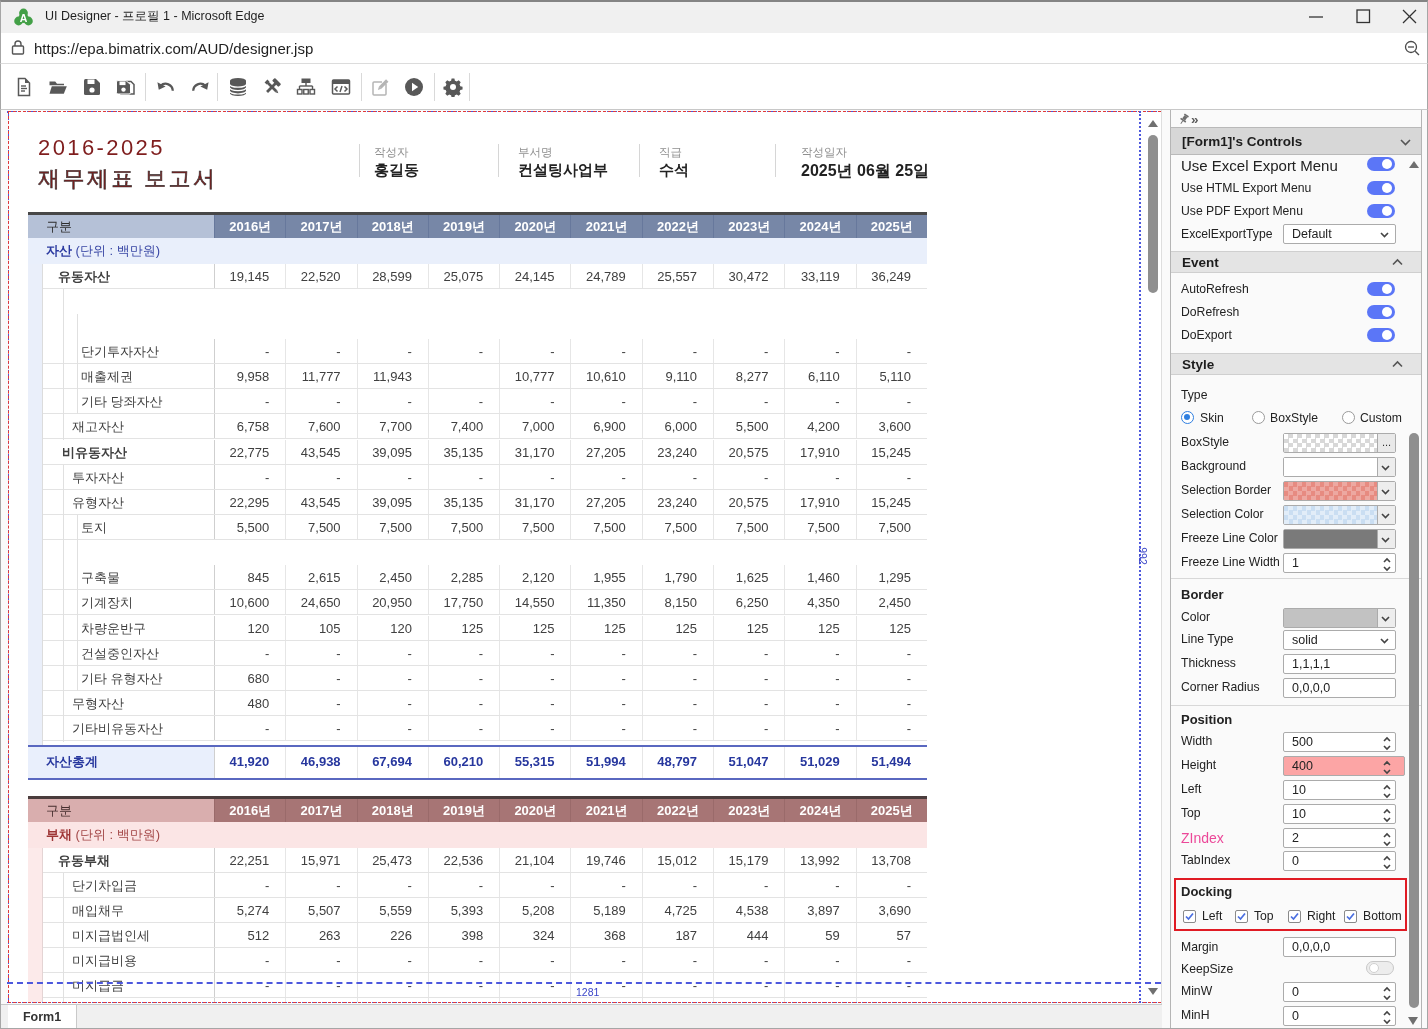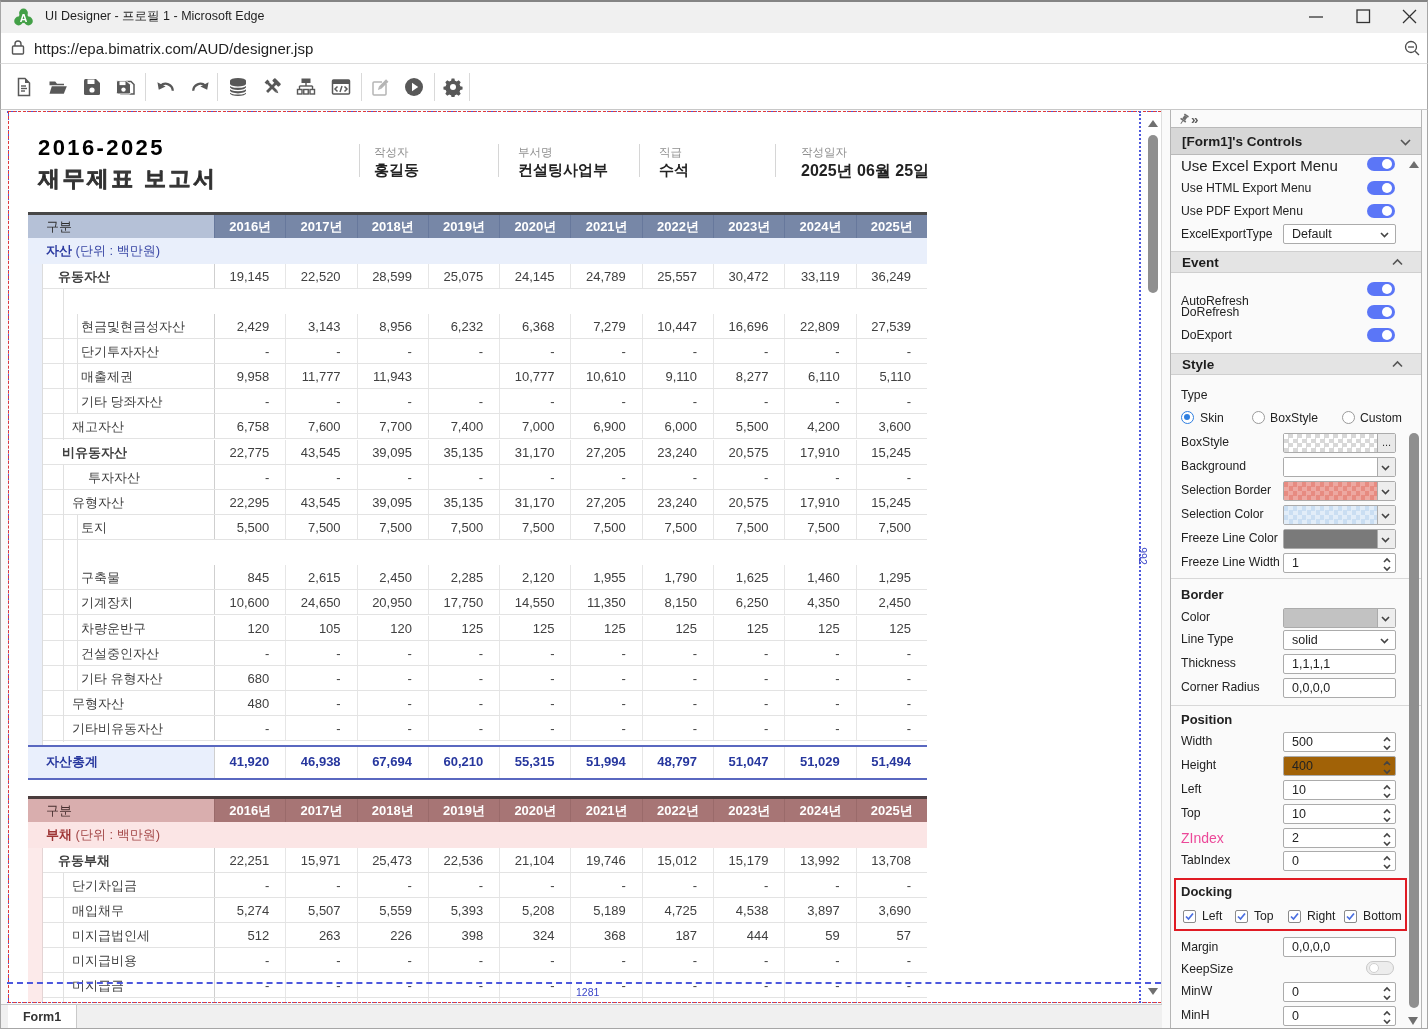--- a/index.html
+++ b/index.html
@@ -15,21 +15,21 @@
 
 #canvas{position:absolute;left:1px;top:110px;width:1169px;height:918px;background:#fafafa;overflow:hidden}
 #form{position:absolute;left:7px;top:1px;width:1153px;height:892px;background:#fff;background-clip:padding-box;border:1px dashed #e03a3a;border-right:none;overflow:hidden}
 #tabbar{position:absolute;left:0px;top:894px;width:1161px;height:24px;background:#f0f0f0;border-top:1px solid #c9c9c9}
 #tab1{position:absolute;left:7px;top:0px;width:69px;height:24px;background:#fff;border-right:1px solid #c9c9c9;font-weight:bold;font-size:12.5px;color:#333;text-align:center;line-height:24px}
 #botborder{position:absolute;left:0;top:1028px;width:1428px;height:1px;background:#a6a6a6}
 
 .sbthumb{position:absolute;background:#8f8f8f;border-radius:8px}
 .tri{width:0;height:0;position:absolute}
 
-#bigtitle{position:absolute;left:29px;top:20px;font-size:22px;font-weight:bold;color:#000000;line-height:31px;letter-spacing:2.4px}
+#bigtitle{position:absolute;left:29px;top:20px;font-size:22px;font-weight:normal;color:#7f1d1d;line-height:31px;letter-spacing:2.4px}
 .fsep{position:absolute;top:32px;height:33px;width:1px;background:#d6d6d6}
 .flab{position:absolute;top:33px;font-size:11.5px;color:#8f8f8f}
 .fval{position:absolute;top:49px;font-size:15px;font-weight:bold;color:#222}
 
 .trow{position:absolute;left:19px;display:flex;width:899px}
 .c0{width:186px;position:relative;font-size:13px;color:#404040;line-height:25px;white-space:nowrap}
 .cn{width:71.3px;text-align:right;padding-right:16px;font-size:13px;color:#404040;line-height:25px;border-left:1px solid #e6e6e6;white-space:nowrap}
 .hl{border-bottom:1px solid #e3e3e3}
 .trow span.cn:nth-child(2){border-left-color:#cfcfcf}
 </style></head>
@@ -185,33 +185,20 @@
         <span class="cn">22,520</span>
         <span class="cn">28,599</span>
         <span class="cn">25,075</span>
         <span class="cn">24,145</span>
         <span class="cn">24,789</span>
         <span class="cn">25,557</span>
         <span class="cn">30,472</span>
         <span class="cn">33,119</span>
         <span class="cn">36,249</span>
       </div>
-<div class="trow hl" style="top:201.8px;height:25.1px">
-        <span class="c0" style="padding-left:53px;line-height:25.1px">현금및현금성자산</span>
-        <span class="cn">2,429</span>
-        <span class="cn">3,143</span>
-        <span class="cn">8,956</span>
-        <span class="cn">6,232</span>
-        <span class="cn">6,368</span>
-        <span class="cn">7,279</span>
-        <span class="cn">10,447</span>
-        <span class="cn">16,696</span>
-        <span class="cn">22,809</span>
-        <span class="cn">27,539</span>
-      </div>
 <div class="trow hl" style="top:226.9px;height:25.1px">
         <span class="c0" style="padding-left:53px;line-height:25.1px">단기투자자산</span>
         <span class="cn">-</span>
         <span class="cn">-</span>
         <span class="cn">-</span>
         <span class="cn">-</span>
         <span class="cn">-</span>
         <span class="cn">-</span>
         <span class="cn">-</span>
         <span class="cn">-</span>
@@ -264,21 +251,21 @@
         <span class="cn">39,095</span>
         <span class="cn">35,135</span>
         <span class="cn">31,170</span>
         <span class="cn">27,205</span>
         <span class="cn">23,240</span>
         <span class="cn">20,575</span>
         <span class="cn">17,910</span>
         <span class="cn">15,245</span>
       </div>
 <div class="trow hl" style="top:352.6px;height:25.1px">
-        <span class="c0" style="padding-left:60px;line-height:25.1px">투자자산</span>
+        <span class="c0" style="padding-left:44px;line-height:25.1px">투자자산</span>
         <span class="cn">-</span>
         <span class="cn">-</span>
         <span class="cn">-</span>
         <span class="cn">-</span>
         <span class="cn">-</span>
         <span class="cn">-</span>
         <span class="cn">-</span>
         <span class="cn">-</span>
         <span class="cn">-</span>
         <span class="cn">-</span>
@@ -567,21 +554,21 @@
   </div>
 <div class="abs" style="left:1181px;top:227px;font-size:12.2px;color:#222;white-space:nowrap">ExcelExportType</div>
 <div class="abs" style="left:1283px;top:224px;width:113px;height:20px;background:#fff;border:1px solid #ababab;border-radius:2px;font-size:12.5px;color:#222;line-height:19px;padding-left:8px">Default</div>
 <svg class="abs" style="left:1380px;top:230px" width="9" height="9" viewBox="0 0 9 9">
     <polyline points="1,3 4.5,6.5 8,3" fill="none" stroke="#444" stroke-width="1.6"></polyline>
   </svg>
 <div class="abs" style="left:1171px;top:251px;width:250px;height:22px;background:#e4e4e4;border-top:1px solid #cfcfcf;border-bottom:1px solid #cfcfcf;font-size:13.5px;font-weight:bold;color:#1d1d1d;line-height:21px;padding-left:11px">Event</div>
 <svg class="abs" style="left:1392px;top:257px" width="11" height="11" viewBox="0 0 11 11">
     <polyline points="1,7.5 5.5,3 10,7.5" fill="none" stroke="#555" stroke-width="1.6"></polyline>
   </svg>
-<div class="abs" style="left:1181px;top:294px;font-size:12.2px;color:#222;white-space:nowrap">AutoRefresh</div>
+<div class="abs" style="left:1181px;top:282px;font-size:12.2px;color:#222;white-space:nowrap">AutoRefresh</div>
 <div class="abs" style="left:1367px;top:282px;width:28px;height:14px;border-radius:7px;background:#5b76f7">
     <div class="abs" style="left:15px;top:2px;width:10px;height:10px;border-radius:5px;background:#fff"></div>
   </div>
 <div class="abs" style="left:1181px;top:305px;font-size:12.2px;color:#222;white-space:nowrap">DoRefresh</div>
 <div class="abs" style="left:1367px;top:305px;width:28px;height:14px;border-radius:7px;background:#5b76f7">
     <div class="abs" style="left:15px;top:2px;width:10px;height:10px;border-radius:5px;background:#fff"></div>
   </div>
 <div class="abs" style="left:1181px;top:328px;font-size:12.2px;color:#222;white-space:nowrap">DoExport</div>
 <div class="abs" style="left:1367px;top:328px;width:28px;height:14px;border-radius:7px;background:#5b76f7">
     <div class="abs" style="left:15px;top:2px;width:10px;height:10px;border-radius:5px;background:#fff"></div>
@@ -662,21 +649,21 @@
 <div class="abs" style="left:1181px;top:712px;font-size:13px;font-weight:bold;color:#222;white-space:nowrap">Position</div>
 <div class="abs" style="left:1181px;top:734px;font-size:12.2px;color:#222;white-space:nowrap">Width</div>
 <div class="abs" style="left:1283px;top:732px;width:113px;height:20px;background:#fff;border:1px solid #ababab;border-radius:2px;font-size:12.5px;color:#222;line-height:19px;padding-left:8px">500</div>
 <svg class="abs" style="left:1383px;top:735px" width="8" height="8" viewBox="0 0 8 8">
     <polyline points="1,6.0 4.0,3 7,6.0" fill="none" stroke="#444" stroke-width="1.6"></polyline>
   </svg>
 <svg class="abs" style="left:1383px;top:743px" width="8" height="8" viewBox="0 0 8 8">
     <polyline points="1,3 4.0,6.0 7,3" fill="none" stroke="#444" stroke-width="1.6"></polyline>
   </svg>
 <div class="abs" style="left:1181px;top:758px;font-size:12.2px;color:#222;white-space:nowrap">Height</div>
-<div class="abs" style="left:1283px;top:756px;width:113px;height:20px;background:#a16207;border:1px solid #ababab;border-radius:2px;font-size:12.5px;color:#222;line-height:19px;padding-left:8px">400</div>
+<div class="abs" style="left:1283px;top:756px;width:122px;height:20px;background:#fca5a5;border:1px solid #ababab;border-radius:2px;font-size:12.5px;color:#222;line-height:19px;padding-left:8px">400</div>
 <svg class="abs" style="left:1383px;top:759px" width="8" height="8" viewBox="0 0 8 8">
     <polyline points="1,6.0 4.0,3 7,6.0" fill="none" stroke="#444" stroke-width="1.6"></polyline>
   </svg>
 <svg class="abs" style="left:1383px;top:767px" width="8" height="8" viewBox="0 0 8 8">
     <polyline points="1,3 4.0,6.0 7,3" fill="none" stroke="#444" stroke-width="1.6"></polyline>
   </svg>
 <div class="abs" style="left:1181px;top:782px;font-size:12.2px;color:#222;white-space:nowrap">Left</div>
 <div class="abs" style="left:1283px;top:780px;width:113px;height:20px;background:#fff;border:1px solid #ababab;border-radius:2px;font-size:12.5px;color:#222;line-height:19px;padding-left:8px">10</div>
 <svg class="abs" style="left:1383px;top:783px" width="8" height="8" viewBox="0 0 8 8">
     <polyline points="1,6.0 4.0,3 7,6.0" fill="none" stroke="#444" stroke-width="1.6"></polyline>

